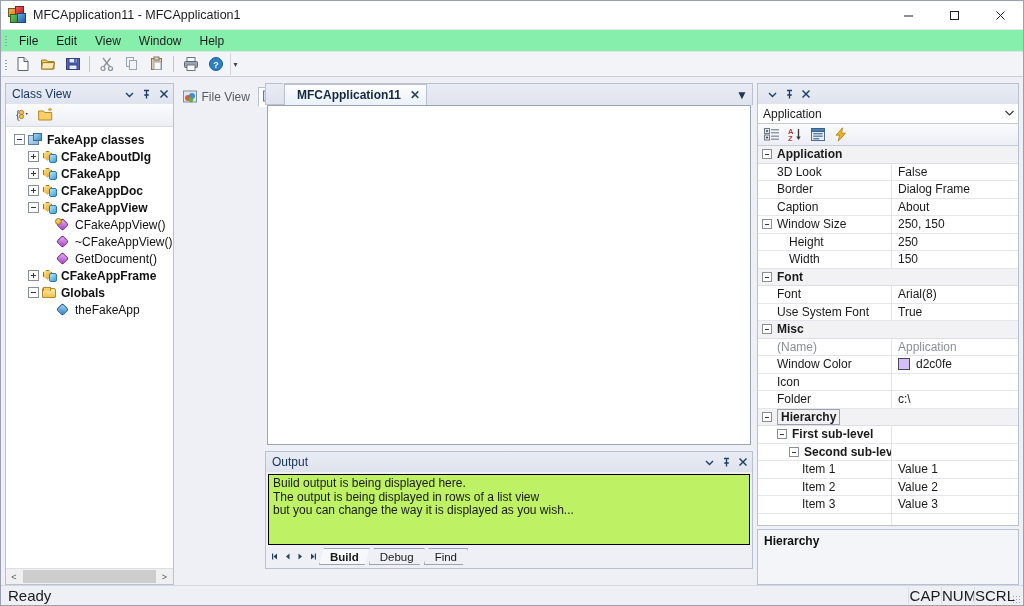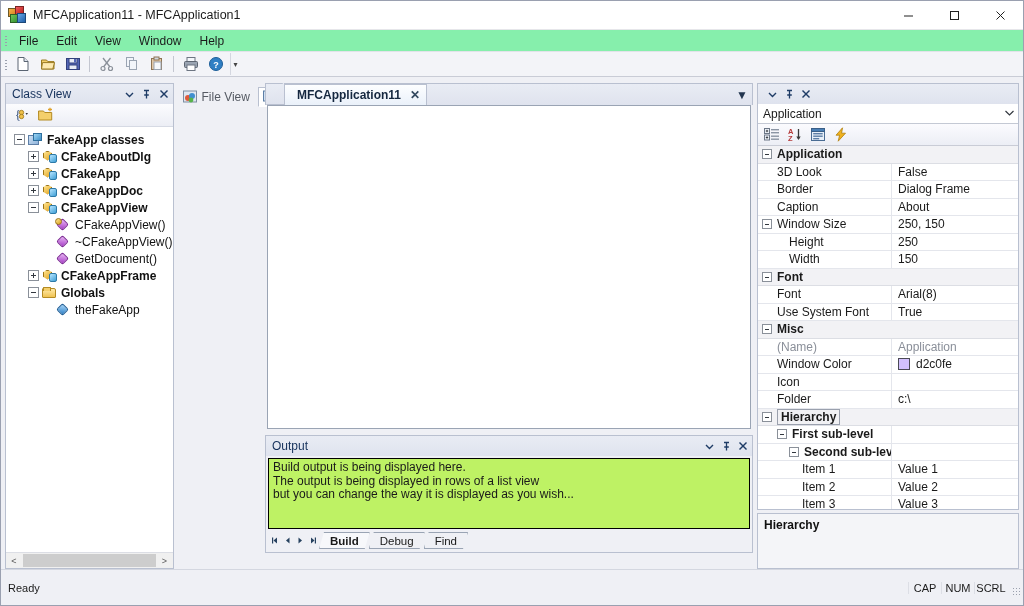--- a/index.html
+++ b/index.html
@@ -396,25 +396,25 @@
     height: 56px; flex: 0 0 auto;
     border: 1px solid #b9c0d0;
     background: #f4f5f8;
     margin-top: 3px;
     padding: 4px 6px;
     font-size: 12px; font-weight: bold; color: #111;
   }
 
   
   .statusbar {
-    height: 36px; flex: 0 0 auto;
+    height: 20px; flex: 0 0 auto;
     background: #eff0f5;
     border-top: 1px solid #d4d7e0;
     display: flex; align-items: center;
-    font-size: 11px; color: #1b1b1b;
+    font-size: 15px; color: #1b1b1b;
   }
   .sb-ready { padding-left: 7px; flex: 1 1 auto; }
   .sb-cell {
     width: 33px; text-align: center;
     border-left: 1px solid #dcdee5;
     color: #1b1b1b;
   }
   .sb-grip {
     width: 16px; height: 20px; display:flex; align-items:flex-end; justify-content:flex-end;
     padding: 0 2px 2px 0;

